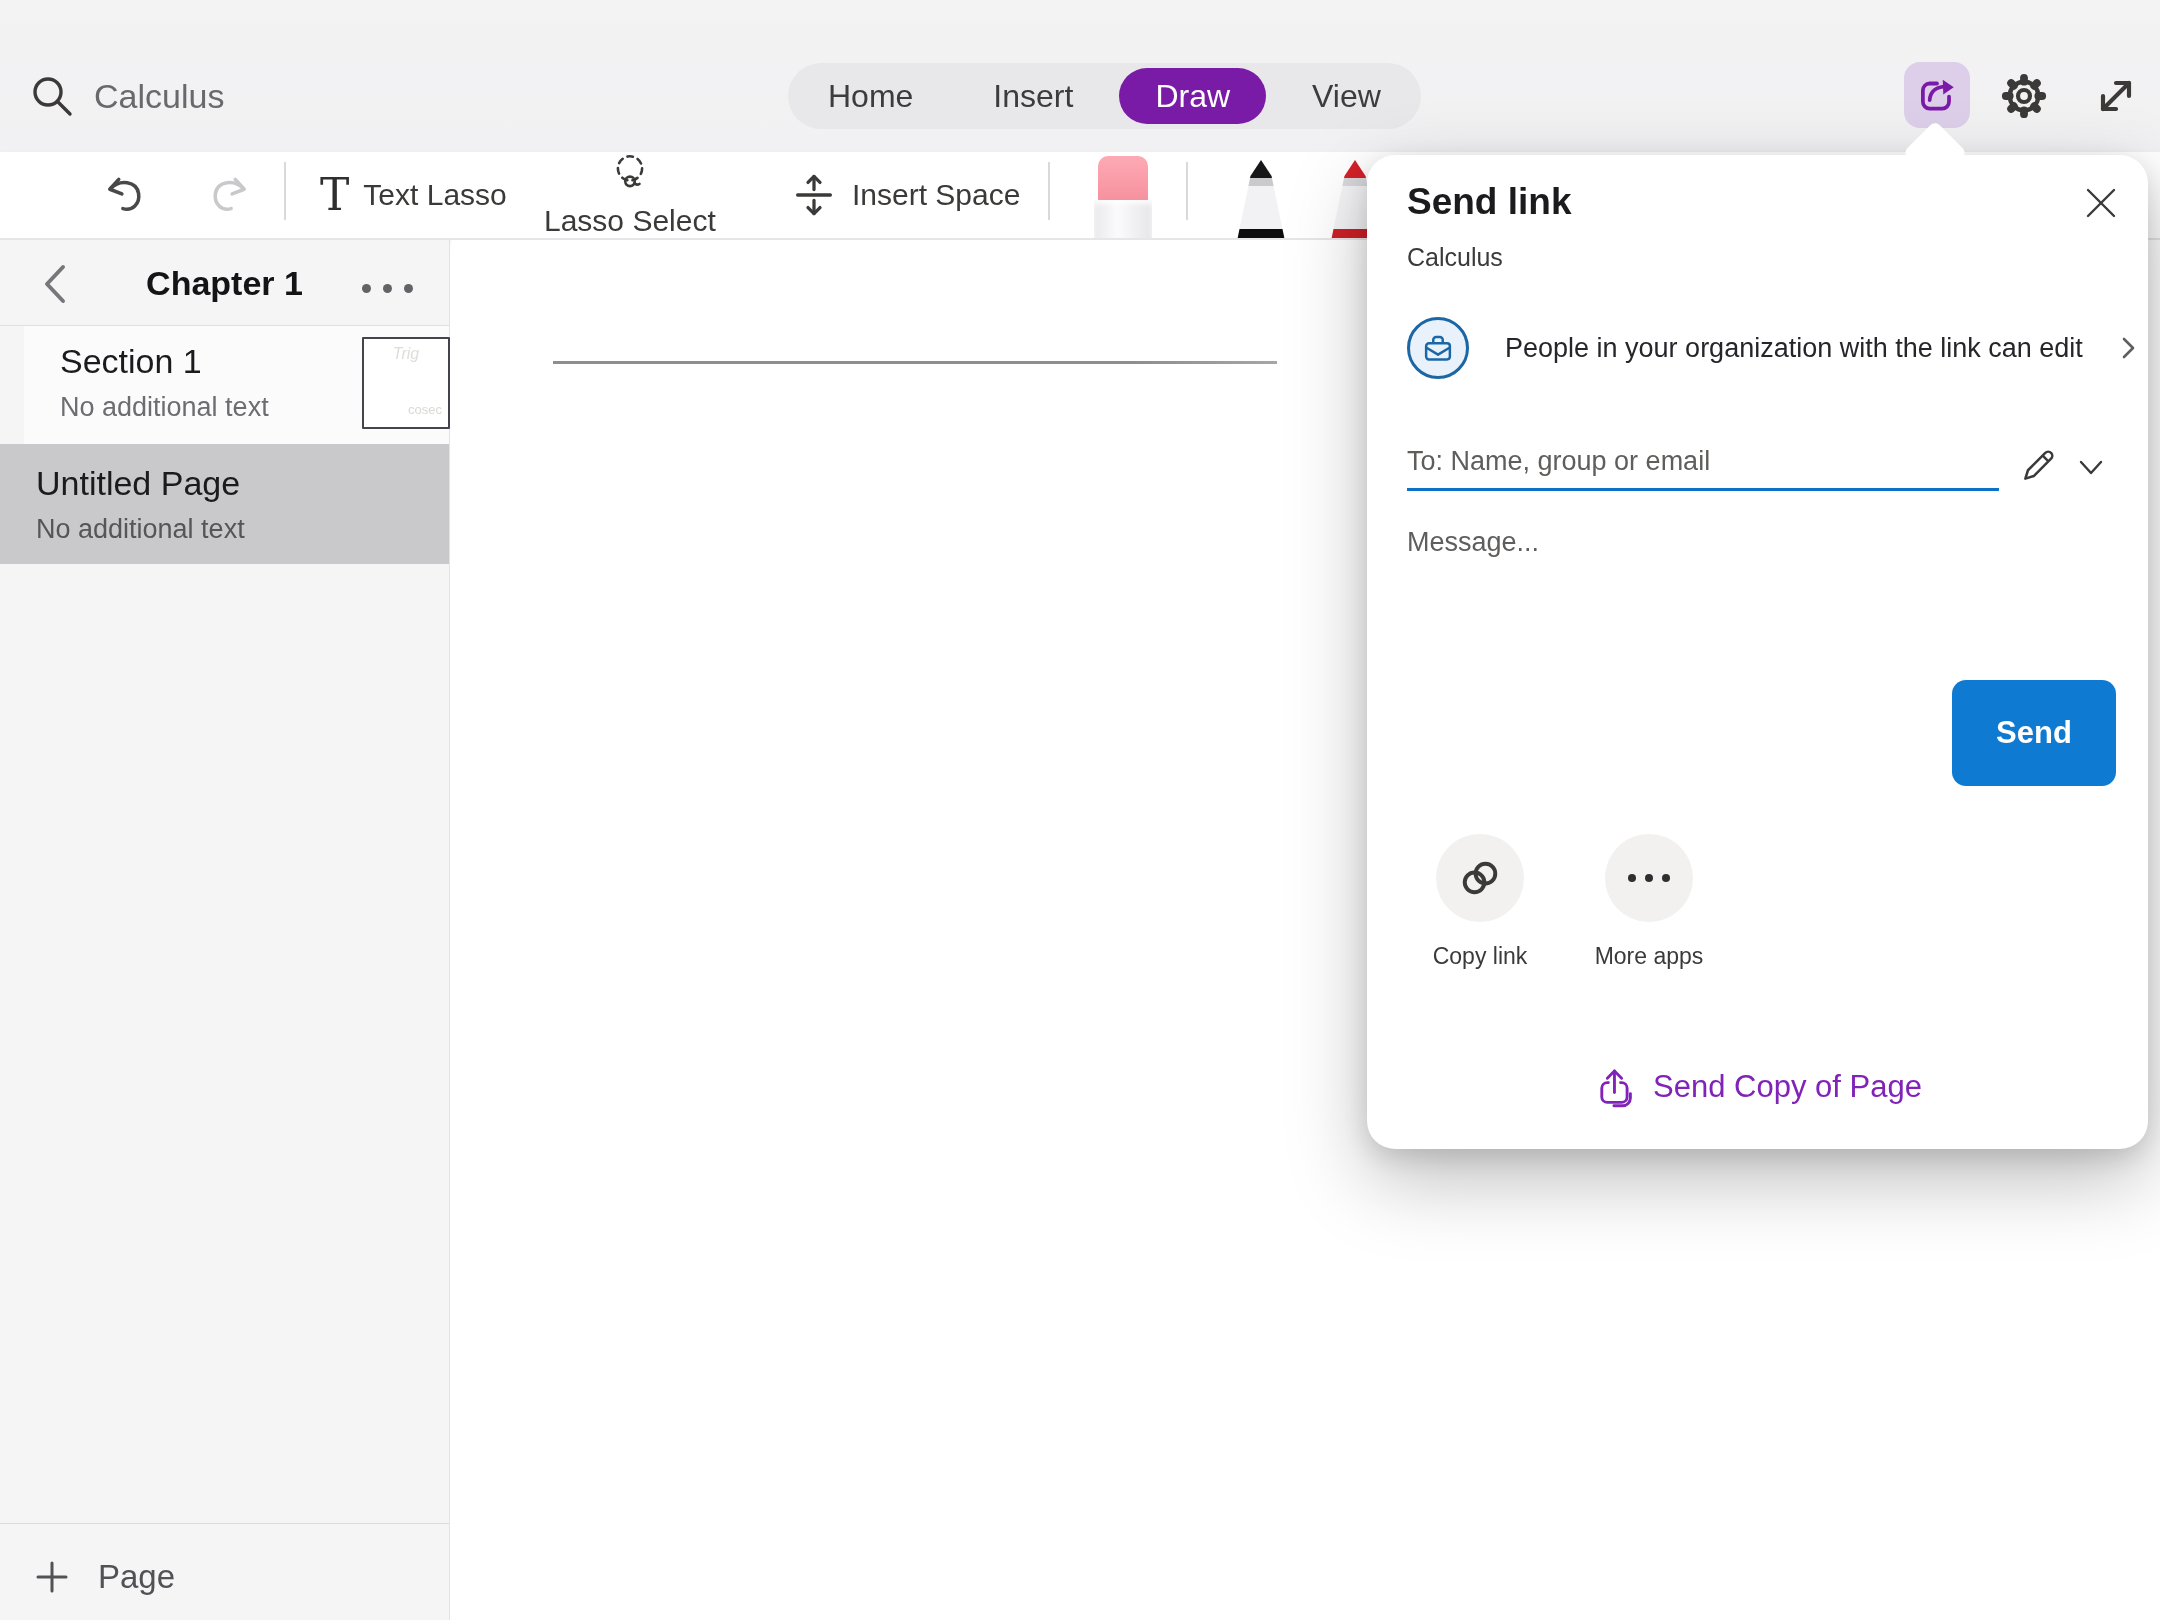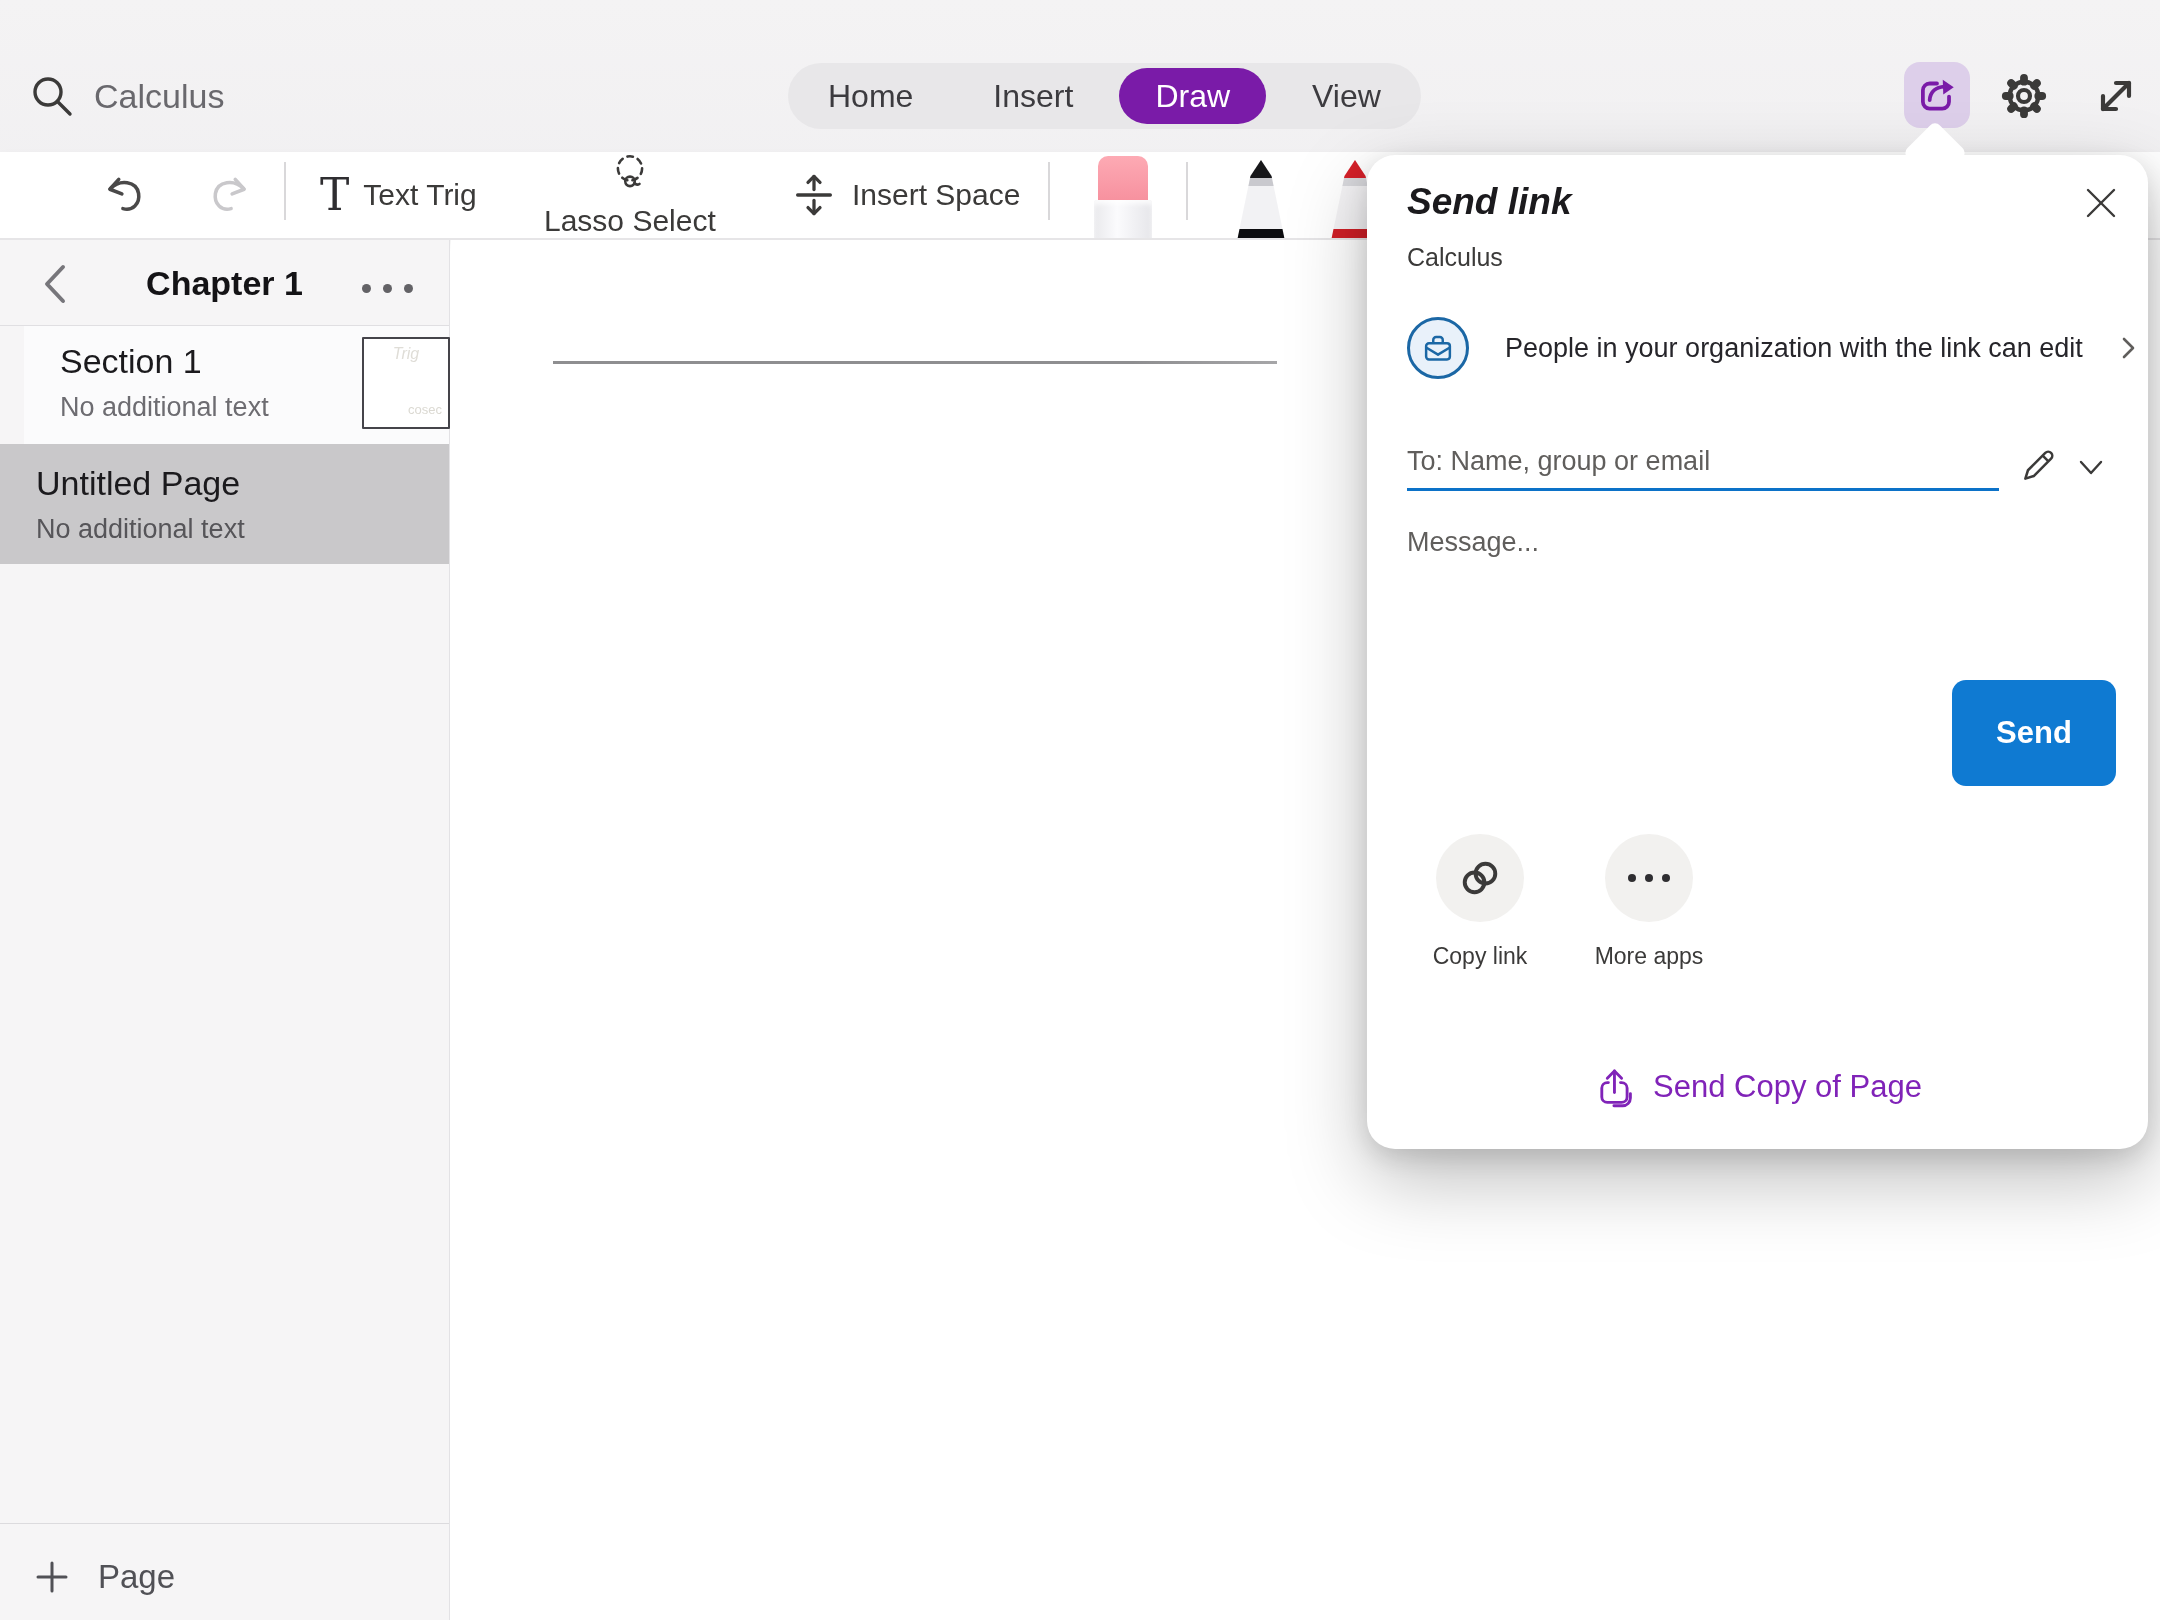--- a/index.html
+++ b/index.html
@@ -65,21 +65,21 @@
   
   .canvas { left:451px; top:240px; width:1709px; height:1380px; background:#ffffff; }
   .title-line { left:553px; top:361px; width:724px; height:3px;
                 background:linear-gradient(90deg,#8e8e90 80%,#a6a6a8); }
 
   
   .dialog-arrow { left:1912px; top:130px; width:46px; height:46px; background:#fff; border-radius:7px;
                   transform:rotate(45deg); z-index:31; }
   .dialog { left:1367px; top:155px; width:781px; height:994px; background:#fff; border-radius:28px; z-index:30;
             box-shadow:0 30px 80px rgba(0,0,0,.26), 0 8px 24px rgba(0,0,0,.12); }
-  .dlg-title { position:absolute; left:40px; top:26px; font-size:37px; font-weight:700; color:#1b1a1d;font-style:italic; }
+  .dlg-title { position:absolute; left:40px; top:26px; font-size:37px; font-weight:700; color:#1b1a1d; }
   .dlg-close { position:absolute; left:706px; top:20px; width:56px; height:56px; }
   .dlg-sub { position:absolute; left:40px; top:88px; font-size:25px; color:#3b3a39; }
   .perm-btn { position:absolute; left:40px; top:158px; height:70px; display:flex; align-items:center; gap:36px;
               background:none; border:none; font-family:inherit; cursor:pointer; }
   .perm-circle { width:62px; height:62px; border-radius:50%; border:3px solid #1b67a5; background:#e9f1fa;
                  display:flex; align-items:center; justify-content:center; flex:none; }
   .perm-text { font-size:27px; color:#26252a; }
   .to-input { position:absolute; left:40px; top:280px; width:592px; height:56px; border:none; outline:none;
               border-bottom:3px solid #0c72c8; font-family:inherit; font-size:27px; color:#a21caf; background:transparent; }
   .to-input::placeholder { color:#605e5c; }
@@ -171,21 +171,21 @@
   <button class="tb-item" style="left:204px;">
     <svg width="50" height="46" viewBox="0 0 44 44" fill="none" stroke="#c9c8cb" stroke-width="3.4" stroke-linecap="round" stroke-linejoin="round" style="transform:scaleX(-1);">
       <path d="M16 7 L7.5 16.5 L19 21"></path>
       <path d="M8 16 C17 6.5, 33 8.5, 35 20.5 C36.5 30.5 29 37.5 20 35"></path>
     </svg>
   </button>
   <div class="tb-divider" style="left:284px;"></div>
 
   <button class="tb-item" style="left:320px;">
     <span class="serif-t">T</span>
-    <span>Text Trig</span>
+    <span>Text Lasso</span>
   </button>
 
   <button class="tb-item" style="left:544px;flex-direction:column;">
     <svg width="48" height="48" viewBox="0 0 44 44" fill="none" stroke="#3b3a39" stroke-width="3" stroke-linecap="round">
       <circle cx="22" cy="19" r="14" stroke-dasharray="6.5 6"></circle>
       <circle cx="22" cy="34" r="5.5"></circle>
       <path d="M27 36 q4 3 6 1"></path>
     </svg>
     <span>Lasso Select</span>
   </button>

